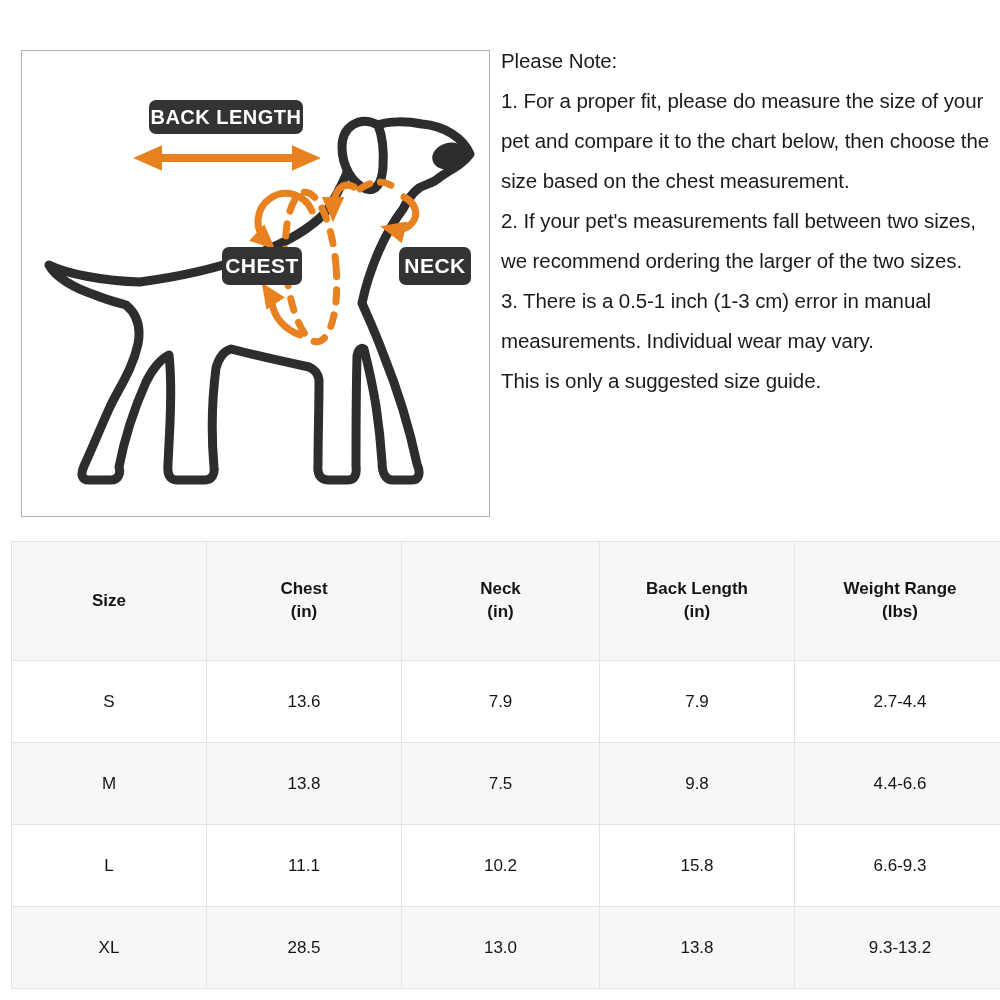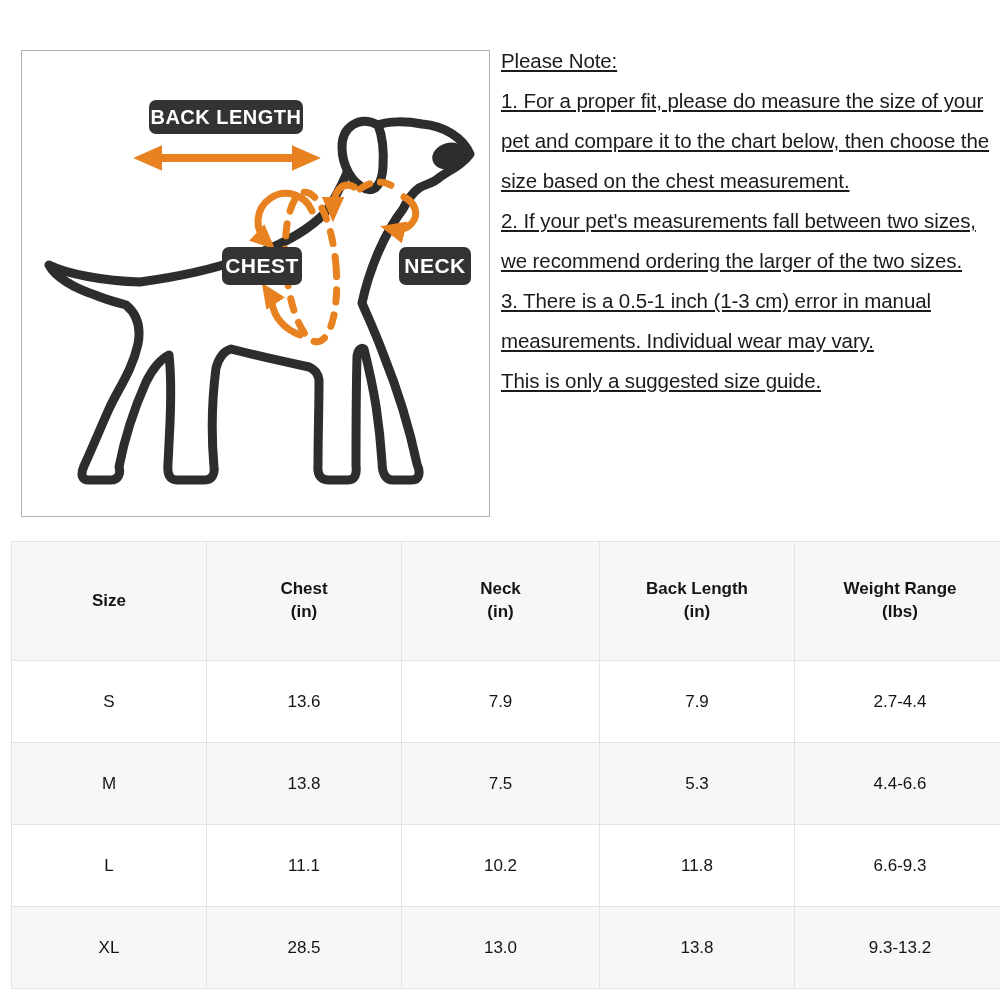--- a/index.html
+++ b/index.html
@@ -23,21 +23,21 @@
     border-radius: 7px; letter-spacing: 0.5px; white-space: nowrap;
   }
   .badge.back-length { left: 127px; top: 49px;  width: 154px; height: 34px; font-size: 20px; }
   .badge.chest       { left: 200px; top: 196px; width: 80px;  height: 38px; font-size: 21px; }
   .badge.neck        { left: 377px; top: 196px; width: 72px;  height: 38px; font-size: 21px; }
 
   
   .note {
     position: absolute; left: 501px; top: 41px;
     font-size: 20.5px; line-height: 40px; color: #1b1b1b;
-    white-space: pre; letter-spacing: -0.1px; text-decoration: underline;
+    white-space: pre; letter-spacing: -0.1px;
   }
 
   
   table.size-chart {
     position: absolute; left: 11px; top: 541px;
     width: 995px; border-collapse: collapse; table-layout: fixed;
     font-size: 17px; color: #151515; text-align: center;
   }
   table.size-chart th, table.size-chart td {
     border: 1px solid #e3e3e3; vertical-align: middle; text-align: center;
@@ -177,28 +177,28 @@
         <td>S</td>
         <td>13.6</td>
         <td>7.9</td>
         <td>7.9</td>
         <td>2.7-4.4</td>
       </tr>
       <tr class="alt">
         <td>M</td>
         <td>13.8</td>
         <td>7.5</td>
-        <td>5.3</td>
+        <td>9.8</td>
         <td>4.4-6.6</td>
       </tr>
       <tr>
         <td>L</td>
         <td>11.1</td>
         <td>10.2</td>
-        <td>11.8</td>
+        <td>15.8</td>
         <td>6.6-9.3</td>
       </tr>
       <tr class="alt">
         <td>XL</td>
         <td>28.5</td>
         <td>13.0</td>
         <td>13.8</td>
         <td>9.3-13.2</td>
       </tr>
     </tbody>

